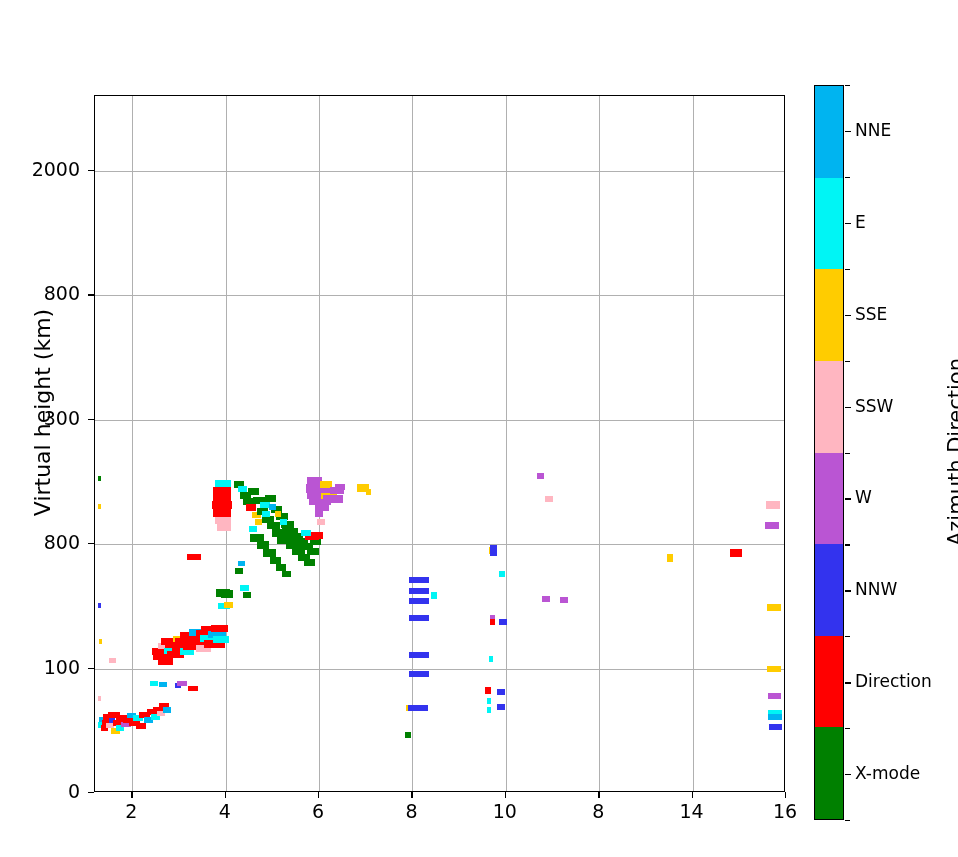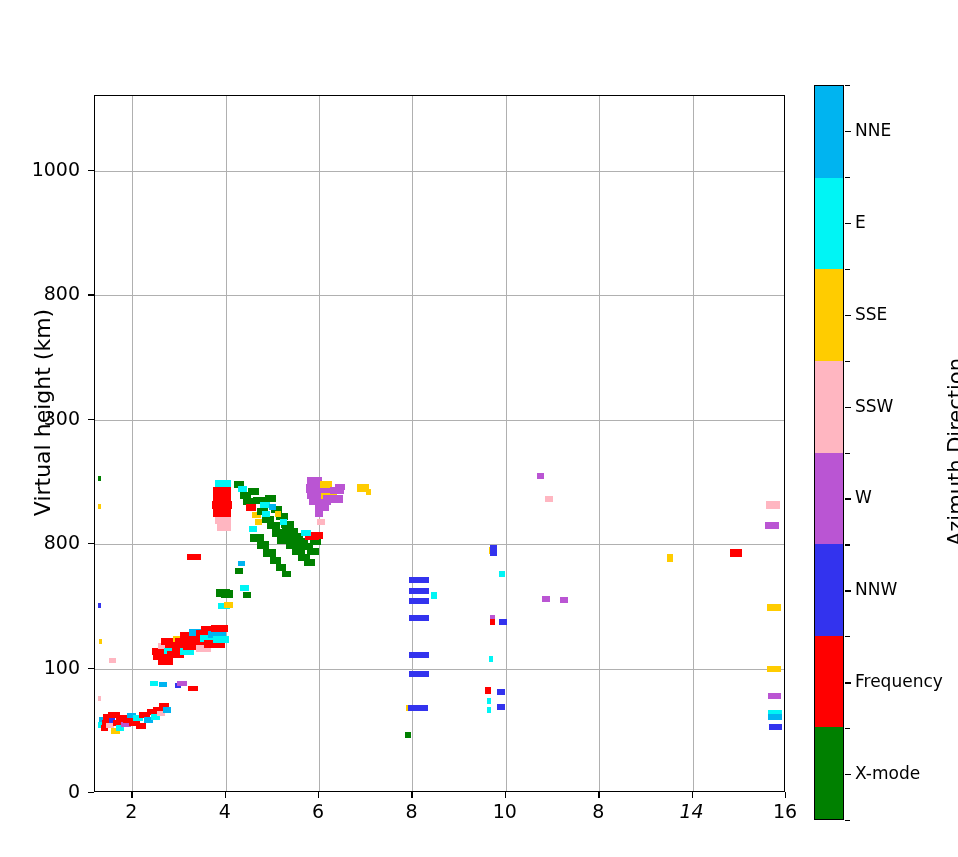--- a/index.html
+++ b/index.html
@@ -287,35 +287,35 @@
       <div class="xlab" style="left: 194.73px;">4</div>
       <div class="tick x" style="left: 318.108px;"></div>
       <div class="xlab" style="left: 288.108px;">6</div>
       <div class="tick x" style="left: 411.486px;"></div>
       <div class="xlab" style="left: 381.486px;">8</div>
       <div class="tick x" style="left: 504.865px;"></div>
       <div class="xlab" style="left: 474.865px;">10</div>
       <div class="tick x" style="left: 598.243px;"></div>
       <div class="xlab" style="left: 568.243px;">8</div>
       <div class="tick x" style="left: 691.622px;"></div>
-      <div class="xlab" style="left: 661.622px; font-style: italic;">14</div>
+      <div class="xlab" style="left: 661.622px;">14</div>
       <div class="tick x" style="left: 785px;"></div>
       <div class="xlab" style="left: 755px;">16</div>
       <div class="tick y" style="top: 792px;"></div>
       <div class="ylab" style="left: 10px; top: 780px;">0</div>
       <div class="tick y" style="top: 667.536px;"></div>
       <div class="ylab" style="left: 10px; top: 655.536px;">100</div>
       <div class="tick y" style="top: 543.071px;"></div>
       <div class="ylab" style="left: 10px; top: 531.071px;">800</div>
       <div class="tick y" style="top: 418.607px;"></div>
       <div class="ylab" style="left: 10px; top: 406.607px;">300</div>
       <div class="tick y" style="top: 294.143px;"></div>
       <div class="ylab" style="left: 10px; top: 282.143px;">800</div>
       <div class="tick y" style="top: 169.679px;"></div>
-      <div class="ylab" style="left: 10px; top: 157.679px;">1000</div>
+      <div class="ylab" style="left: 10px; top: 157.679px;">2000</div>
     </div>
 
   <div id="ytitle">Virtual height (km)</div>
 
   <div id="cbar">
       <div class="cseg" style="height: 12.5%; background: rgb(0, 180, 240);"></div>
       <div class="cseg" style="height: 12.5%; background: rgb(0, 245, 245);"></div>
       <div class="cseg" style="height: 12.5%; background: rgb(255, 204, 0);"></div>
       <div class="cseg" style="height: 12.5%; background: rgb(255, 182, 193);"></div>
       <div class="cseg" style="height: 12.5%; background: rgb(186, 85, 211);"></div>
@@ -336,21 +336,21 @@
       <div class="ctick" style="top: 406.562px;"></div>
       <div class="clab" style="top: 395.562px;">SSW</div>
       <div class="cbound" style="top: 452.5px;"></div>
       <div class="ctick" style="top: 498.438px;"></div>
       <div class="clab" style="top: 487.438px;">W</div>
       <div class="cbound" style="top: 544.375px;"></div>
       <div class="ctick" style="top: 590.312px;"></div>
       <div class="clab" style="top: 579.312px;">NNW</div>
       <div class="cbound" style="top: 636.25px;"></div>
       <div class="ctick" style="top: 682.188px;"></div>
-      <div class="clab" style="top: 671.188px;">Frequency</div>
+      <div class="clab" style="top: 671.188px;">Direction</div>
       <div class="cbound" style="top: 728.125px;"></div>
       <div class="ctick" style="top: 774.062px;"></div>
       <div class="clab" style="top: 763.062px;">X-mode</div>
       <div class="cbound" style="top: 820px;"></div>
       <div class="cbound" style="top: 85px;"></div>
     </div>
   <div id="cbtitle">Azimuth Direction</div>
 
 </div>
 

